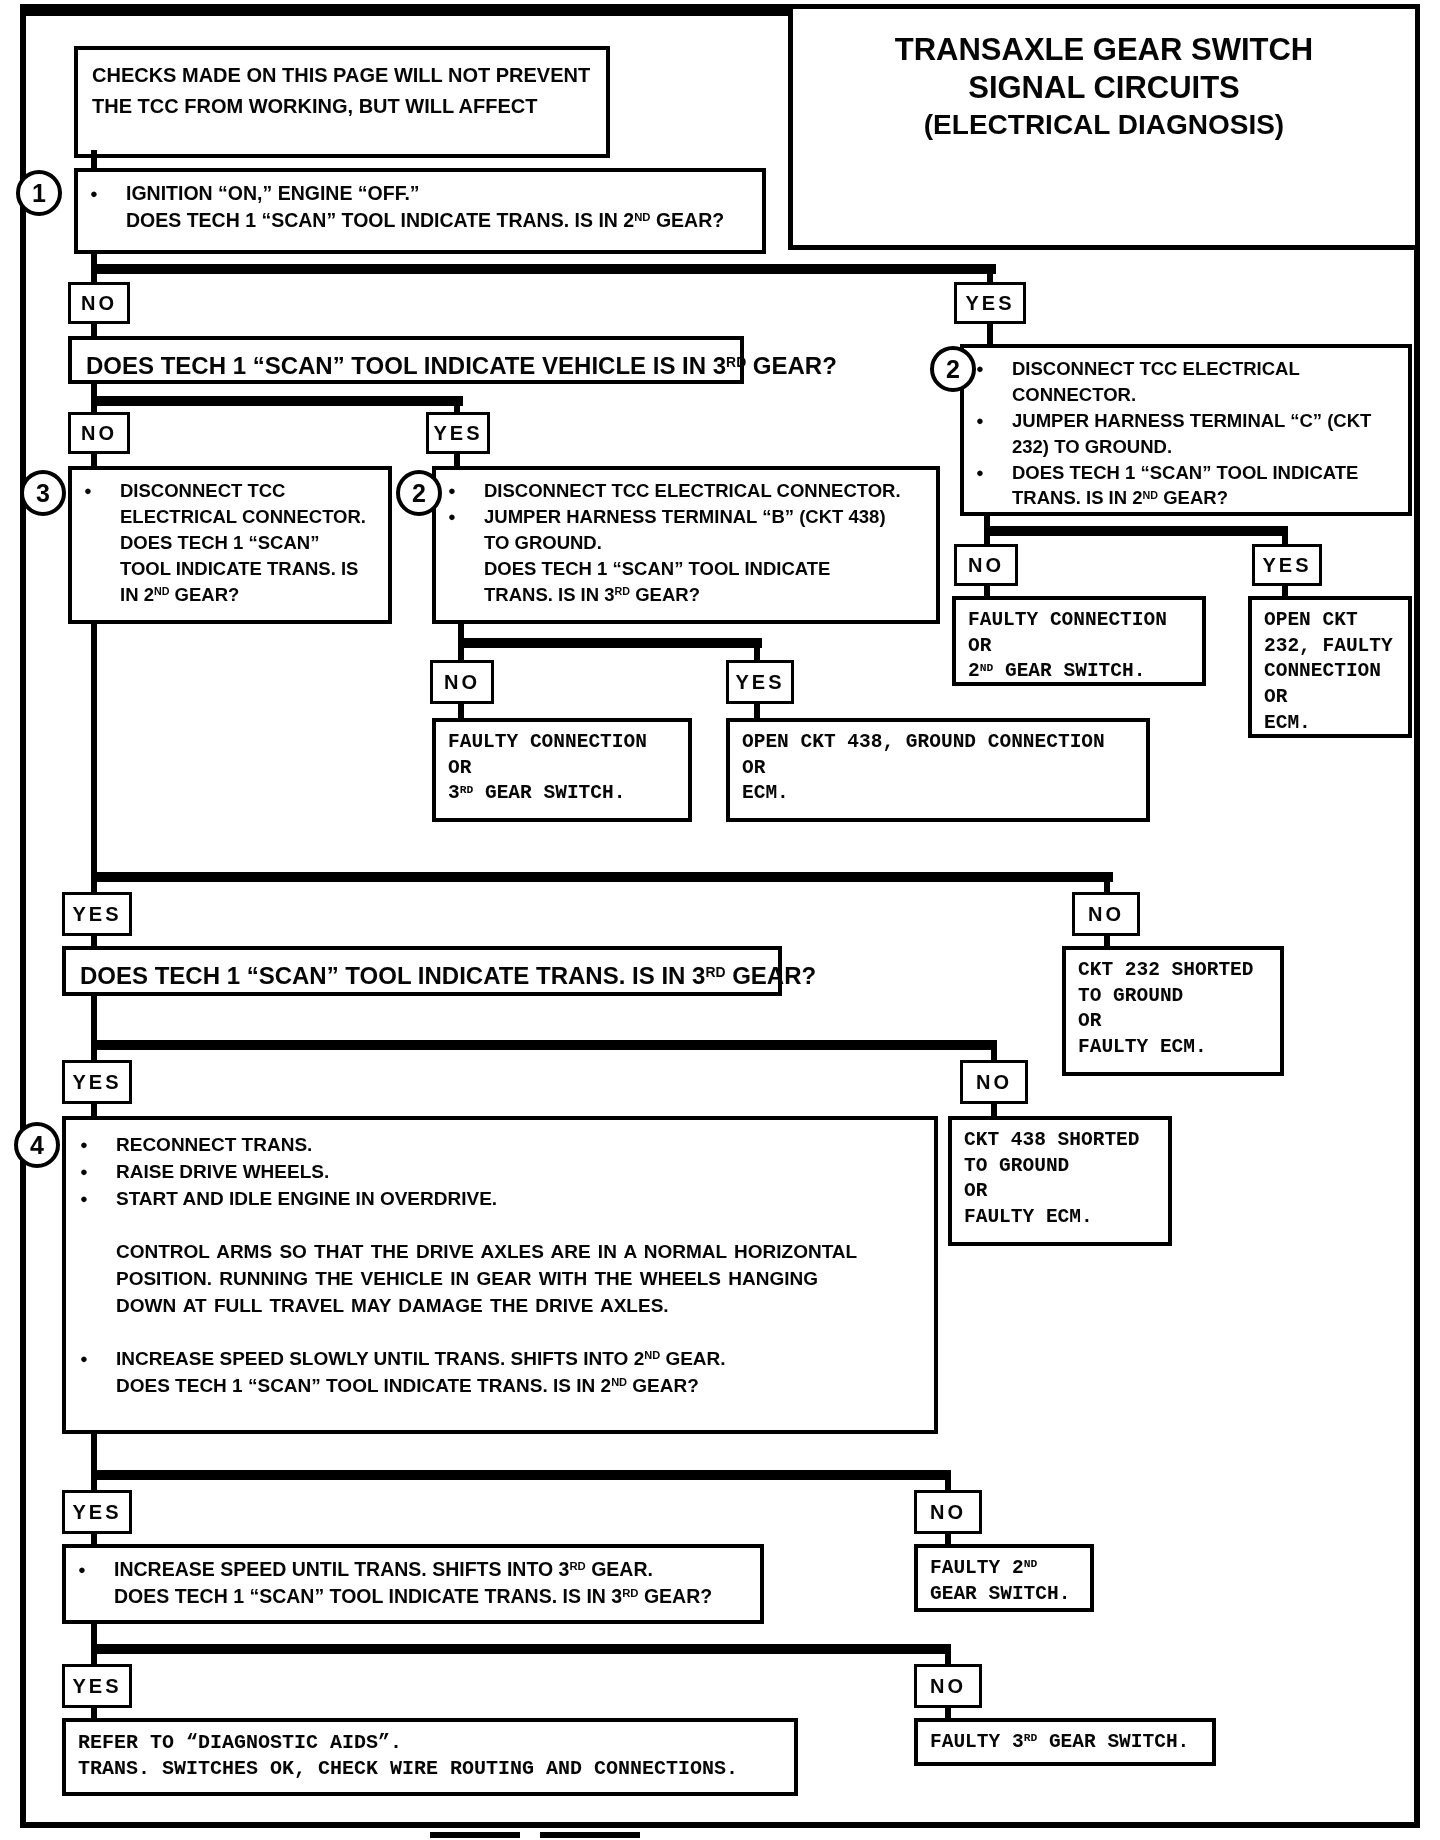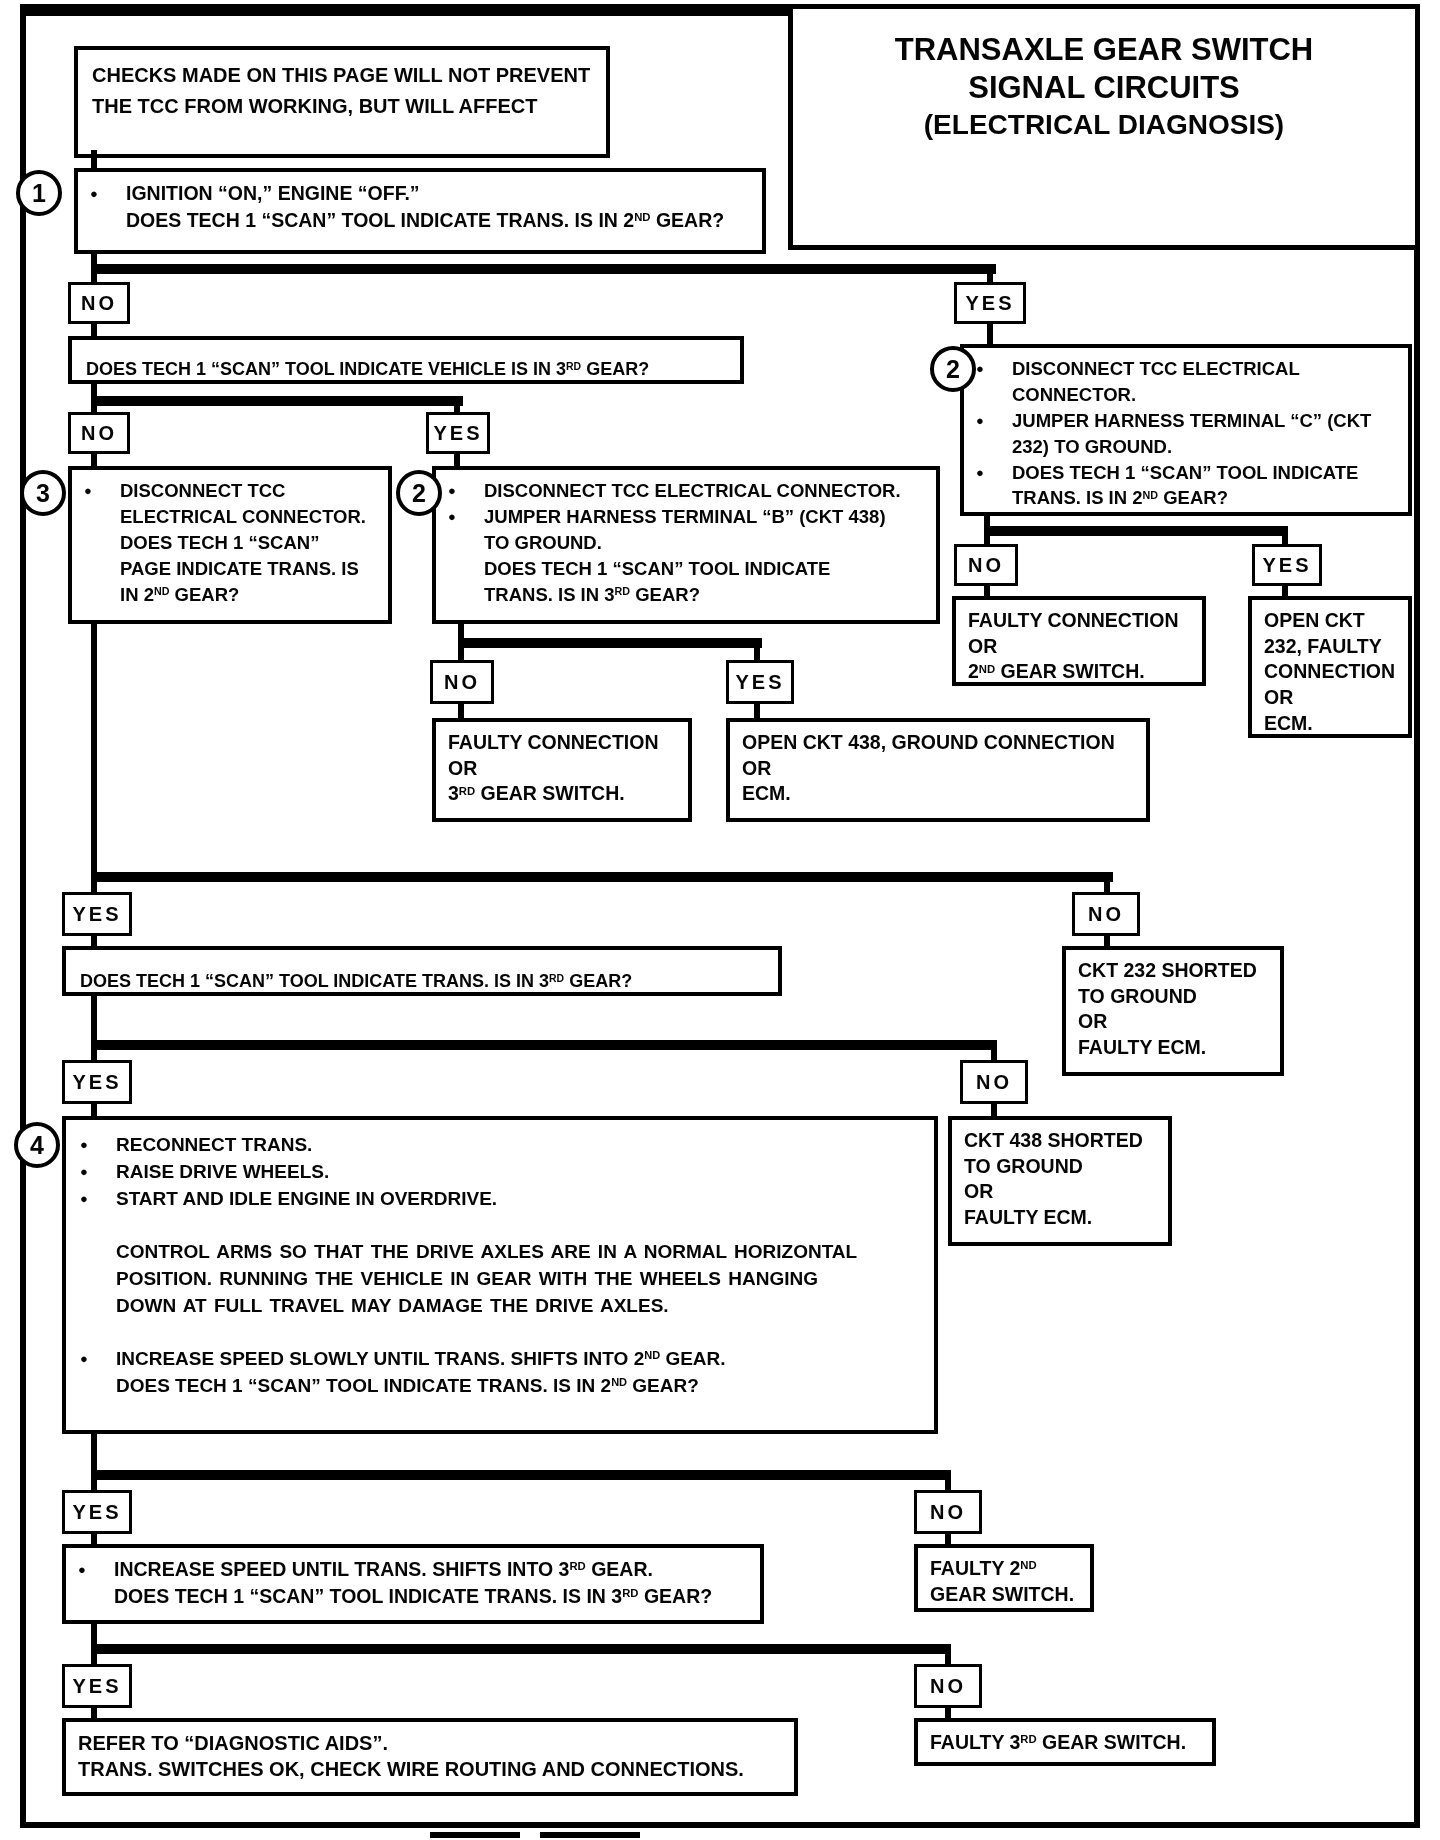--- a/index.html
+++ b/index.html
@@ -5,22 +5,22 @@
   html,body{margin:0;padding:0;}
   body{
     width:1440px;height:1840px;position:relative;background:#ffffff;
     font-family:"Liberation Sans", sans-serif;font-weight:700;color:#060606;
     -webkit-font-smoothing:antialiased;
   }
   .abs{position:absolute;box-sizing:border-box;}
   .frame{border:6px solid #000;border-top-width:12px;background:transparent;}
   .box{position:absolute;box-sizing:border-box;background:#fff;border:4px solid #000;}
   .lbl{display:flex;align-items:center;justify-content:center;font-size:20px;letter-spacing:3px;border-width:3px;}
-  .q{display:flex;align-items:flex-end;padding:0 14px;font-size:18px;white-space:nowrap;}
-  .res{padding:8px 12px;font-size:19.5px;line-height:1.32;}
+  .q{display:flex;align-items:flex-start;padding:12px 14px;font-size:24px;white-space:nowrap;}
+  .res{padding:8px 12px;font-size:19.5px;line-height:1.32;font-family:Liberation Mono, monospace;}
   .step{padding:8px 12px;font-size:18.5px;line-height:1.4;}
   .v{position:absolute;background:#000;width:6px;}
   .bar{position:absolute;background:#000;height:10px;}
   .circle{
     position:absolute;width:46px;height:46px;border:4px solid #000;border-radius:50%;
     background:#fff;display:flex;align-items:center;justify-content:center;
     font-size:25px;z-index:6;box-sizing:border-box;
   }
   .ln{display:flex;align-items:baseline;}
   .ln .bullet{width:36px;flex:none;font-size:13px;position:relative;top:-2px;}
@@ -184,21 +184,21 @@
         <span class="bullet">●</span>
         <span class="lt">DISCONNECT TCC</span>
       </div>
       <div class="ln nb">
         <span class="lt">ELECTRICAL CONNECTOR.</span>
       </div>
       <div class="ln nb">
         <span class="lt">DOES TECH 1 “SCAN”</span>
       </div>
       <div class="ln nb">
-        <span class="lt">PAGE INDICATE TRANS. IS</span>
+        <span class="lt">TOOL INDICATE TRANS. IS</span>
       </div>
       <div class="ln nb">
         <span class="lt">IN 2<sup>ND</sup> GEAR?</span>
       </div>
     </div>
 </div>
 
 <div class="circle" style="left:396px;top:470px;">
     <span>2</span>
   </div>

